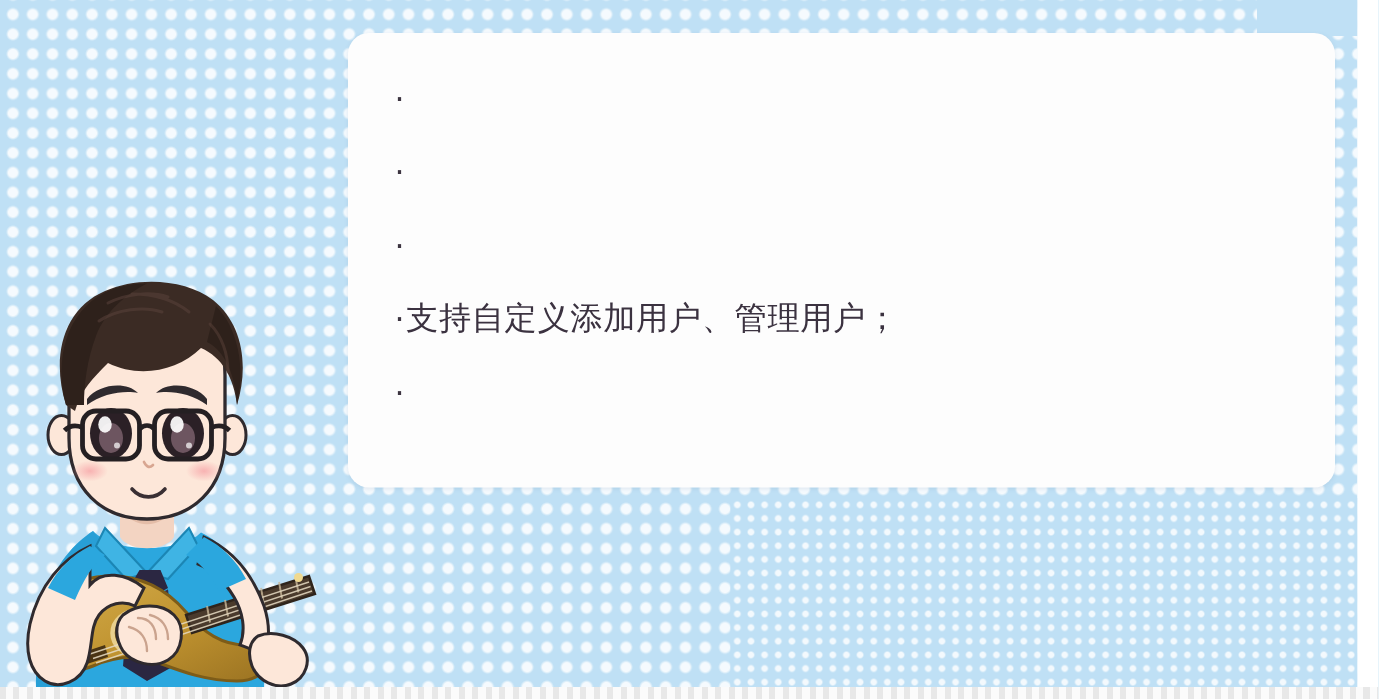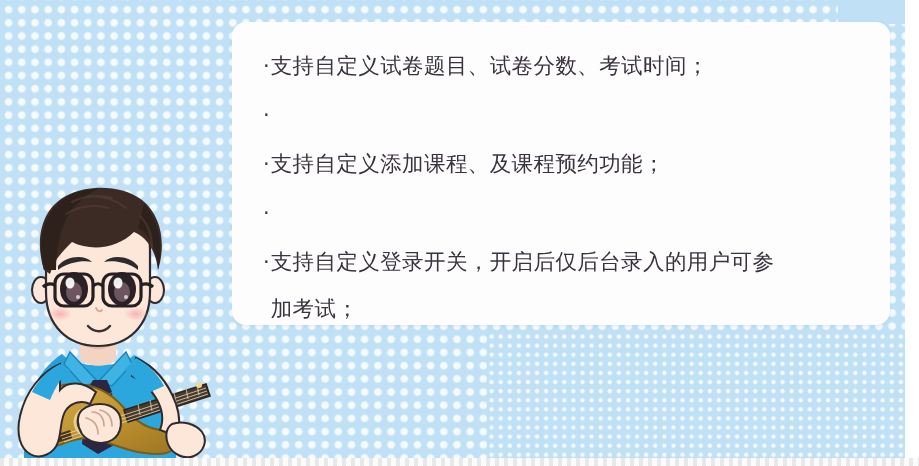--- a/index.html
+++ b/index.html
@@ -84,40 +84,37 @@
   <div class="bg-solid-top"></div>
   <div class="bg-fine"></div>
   <div class="bg-gutter-right"></div>
   <div class="bg-bottom"></div>
 
   <div class="card">
     <div class="bullets">
 
       <div class="bullet-row">
         <span class="bullet-dot">·</span>
-        <span class="bullet-text">支持自定义试卷题目、试卷分数、考试时间；</span>
-      </div>
-
-      <div class="bullet-row">
-        <span class="bullet-dot">·</span>
-      </div>
-
-      <div class="bullet-row">
-        <span class="bullet-dot">·</span>
-        <span class="bullet-text">支持自定义添加课程、及课程预约功能；</span>
-      </div>
-
-      <div class="bullet-row">
-        <span class="bullet-dot">·</span>
-      </div>
-
-      <div class="bullet-row">
-        <span class="bullet-dot">·</span>
-        <span class="bullet-text wrap">支持自定义登录开关，开启后仅后台录入的用户可参
-加考试；</span>
+      </div>
+
+      <div class="bullet-row">
+        <span class="bullet-dot">·</span>
+      </div>
+
+      <div class="bullet-row">
+        <span class="bullet-dot">·</span>
+      </div>
+
+      <div class="bullet-row">
+        <span class="bullet-dot">·</span>
+        <span class="bullet-text">支持自定义添加用户、管理用户；</span>
+      </div>
+
+      <div class="bullet-row">
+        <span class="bullet-dot">·</span>
       </div>
 
     </div>
   </div>
 
   <div class="figure">
     <svg width="212" height="272" viewBox="0 0 212 272" xmlns="http://www.w3.org/2000/svg">
       <defs>
         <clipPath id="frameClip">
             <rect x="0" y="0" width="212" height="272"></rect>

